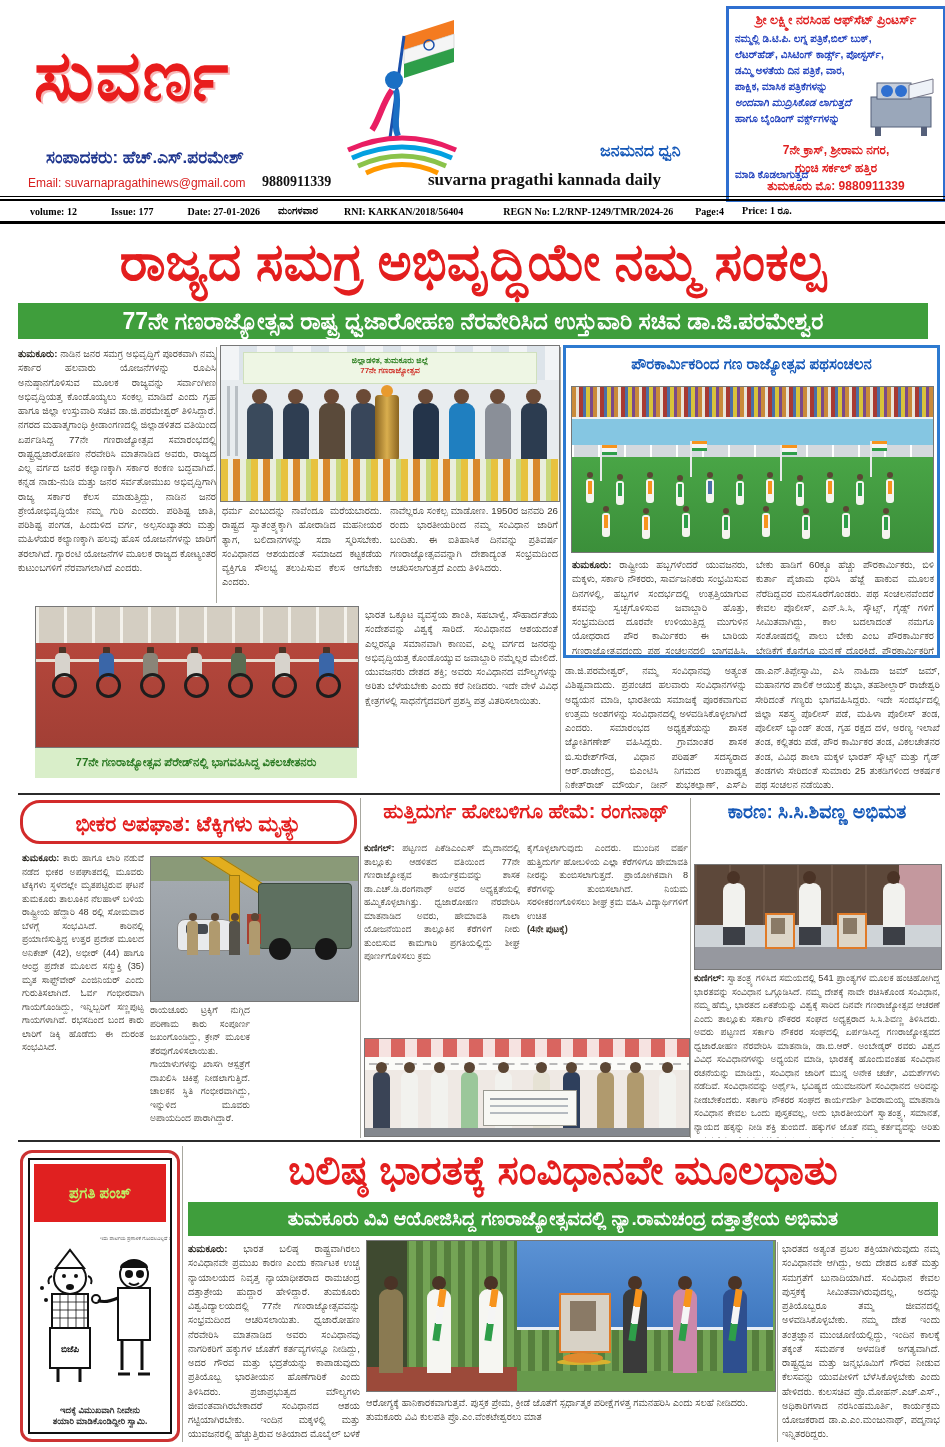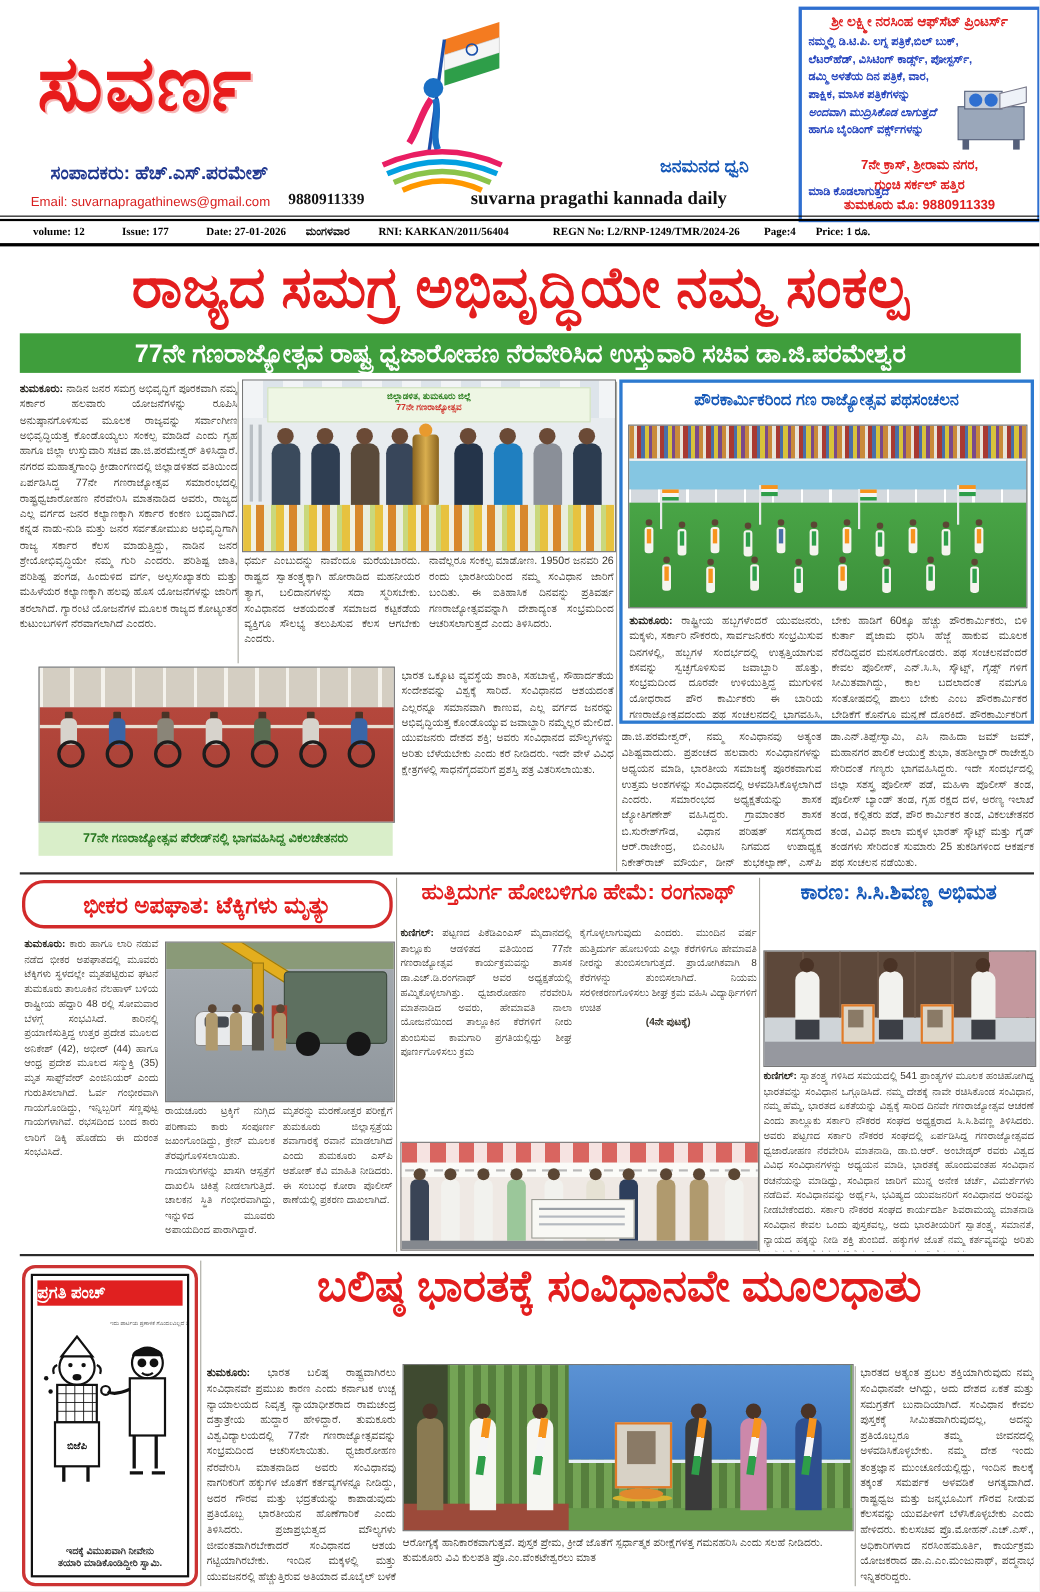--- a/index.html
+++ b/index.html
@@ -123,22 +123,22 @@
   
   #infobar{position:absolute;left:0;top:199px;width:945px;height:25px;
     border-top:2px solid #000;border-bottom:3px solid #000;box-sizing:border-box;
     display:flex;align-items:center;font-weight:bold;font-size:10px;color:#000;
     font-family:"Liberation Serif",serif;}
   #infobar span{white-space:nowrap;}
   
   #cartoon{position:absolute;left:20px;top:1150px;width:160px;height:292px;
     border:3px solid #cc3333;border-radius:12px;background:#fff;padding:5px;box-sizing:border-box;}
   #cartoon .inner{position:relative;width:100%;height:100%;border:2px solid #111;box-sizing:border-box;overflow:hidden;}
-  #cartoon .band{background:#e02020;color:#ffffff;font-weight:bold;font-size:15px;text-align:left;
-    margin:4px;padding:3px 0;}
+  #cartoon .band{background:#e02020;color:#bef264;font-weight:bold;font-size:15px;text-align:center;
+    margin:4px;padding:20px 0;}
   #cartoon .cap{position:absolute;left:0;right:0;bottom:4px;text-align:center;
     font-size:8.6px;font-weight:bold;color:#333;line-height:1.35;}
 </style>
 </head>
 <body>
 
 <div id="page">
 
   <div class="abs mast-title" style="left:34px;top:38px;font-size:70px;line-height:1.1;">ಸುವರ್ಣ</div>
 
@@ -191,21 +191,21 @@
       <div>ತುಮಕೂರು ಮೊ: 9880911339</div>
     </div>
   </div>
 
   <div class="hr" style="left:0;top:196px;width:945px;height:1px;background:#000;"></div>
   <div id="infobar">
     <span style="margin-left:30px;">volume: 12</span>
     <span style="margin-left:34px;">Issue: 177</span>
     <span style="margin-left:34px;">Date: 27-01-2026</span>
     <span style="margin-left:18px;font-family:'Liberation Sans',sans-serif;">ಮಂಗಳವಾರ</span>
-    <span style="margin-left:26px;">RNI: KARKAN/2011/56404</span>
+    <span style="margin-left:26px;">RNI: KARKAN/2018/56404</span>
     <span style="margin-left:40px;">REGN No: L2/RNP-1249/TMR/2024-26</span>
     <span style="margin-left:22px;">Page:4</span>
     <span style="margin-left:18px;">Price: 1 ರೂ.</span>
   </div>
 
   <div class="abs red-head" style="left:18px;top:230px;width:910px;font-size:52px;line-height:1.25;">ರಾಜ್ಯದ ಸಮಗ್ರ ಅಭಿವೃದ್ಧಿಯೇ ನಮ್ಮ ಸಂಕಲ್ಪ</div>
   <div class="gbanner" style="left:18px;top:303px;width:910px;height:36px;font-size:23px;">
     <span>77ನೇ ಗಣರಾಜ್ಯೋತ್ಸವ ರಾಷ್ಟ್ರ ಧ್ವಜಾರೋಹಣ ನೆರವೇರಿಸಿದ ಉಸ್ತುವಾರಿ ಸಚಿವ ಡಾ.ಜಿ.ಪರಮೇಶ್ವರ</span>
   </div>
 
@@ -327,31 +327,28 @@
     <div class="atruck"></div>
     <div class="acar"></div>
     <div class="afig" style="left:36px;--c:#b09a6e;"></div>
     <div class="afig" style="left:58px;--c:#b09a6e;"></div>
     <div class="afig" style="left:78px;--c:#55524a;"></div>
     <div class="afig" style="left:98px;--c:#b09a6e;"></div>
   </div>
   <div class="tcol small" style="left:150px;top:1004px;width:100px;height:132px;">
     <p>ರಾಯಚೂರು ಟ್ರಕ್ಕಿಗೆ ನುಗ್ಗಿದ ಪರಿಣಾಮ ಕಾರು ಸಂಪೂರ್ಣ ಜಖಂಗೊಂಡಿದ್ದು, ಕ್ರೇನ್ ಮೂಲಕ ತೆರವುಗೊಳಿಸಲಾಯಿತು. ಗಾಯಾಳುಗಳನ್ನು ಖಾಸಗಿ ಆಸ್ಪತ್ರೆಗೆ ದಾಖಲಿಸಿ ಚಿಕಿತ್ಸೆ ನೀಡಲಾಗುತ್ತಿದೆ. ಚಾಲಕನ ಸ್ಥಿತಿ ಗಂಭೀರವಾಗಿದ್ದು, ಇನ್ನುಳಿದ ಮೂವರು ಅಪಾಯದಿಂದ ಪಾರಾಗಿದ್ದಾರೆ.</p>
   </div>
-  <div class="tcol small" style="left:257px;top:1004px;width:100px;height:132px;">
-    <p>ಮೃತರನ್ನು ಮರಣೋತ್ತರ ಪರೀಕ್ಷೆಗೆ ತುಮಕೂರು ಜಿಲ್ಲಾಸ್ಪತ್ರೆಯ ಶವಾಗಾರಕ್ಕೆ ರವಾನೆ ಮಾಡಲಾಗಿದೆ ಎಂದು ತುಮಕೂರು ಎಸ್‌ಪಿ ಅಶೋಕ್ ಕೆವಿ ಮಾಹಿತಿ ನೀಡಿದರು. ಈ ಸಂಬಂಧ ಕೋರಾ ಪೊಲೀಸ್ ಠಾಣೆಯಲ್ಲಿ ಪ್ರಕರಣ ದಾಖಲಾಗಿದೆ.</p>
-  </div>
 
   <div class="abs red-head" style="left:364px;top:800px;width:324px;font-size:20px;">ಹುತ್ತಿದುರ್ಗ ಹೋಬಳಿಗೂ ಹೇಮೆ: ರಂಗನಾಥ್</div>
   <div class="tcol small" style="left:364px;top:842px;width:156px;height:190px;">
     <p><b>ಕುಣಿಗಲ್:</b> <span>ಪಟ್ಟಣದ ಪಿಕೆಡಿಎಂಎಸ್ ಮೈದಾನದಲ್ಲಿ ತಾಲ್ಲೂಕು ಆಡಳಿತದ ವತಿಯಿಂದ 77ನೇ ಗಣರಾಜ್ಯೋತ್ಸವ ಕಾರ್ಯಕ್ರಮವನ್ನು ಶಾಸಕ ಡಾ.ಎಚ್.ಡಿ.ರಂಗನಾಥ್ ಅವರ ಅಧ್ಯಕ್ಷತೆಯಲ್ಲಿ ಹಮ್ಮಿಕೊಳ್ಳಲಾಗಿತ್ತು. ಧ್ವಜಾರೋಹಣ ನೆರವೇರಿಸಿ ಮಾತನಾಡಿದ ಅವರು, ಹೇಮಾವತಿ ನಾಲಾ ಯೋಜನೆಯಿಂದ ತಾಲ್ಲೂಕಿನ ಕೆರೆಗಳಿಗೆ ನೀರು ತುಂಬಿಸುವ ಕಾಮಗಾರಿ ಪ್ರಗತಿಯಲ್ಲಿದ್ದು ಶೀಘ್ರ ಪೂರ್ಣಗೊಳಿಸಲು ಕ್ರಮ</span></p>
   </div>
   <div class="tcol small" style="left:527px;top:842px;width:161px;height:190px;">
     <p>ಕೈಗೊಳ್ಳಲಾಗುವುದು ಎಂದರು. ಮುಂದಿನ ವರ್ಷ ಹುತ್ತಿದುರ್ಗ ಹೋಬಳಿಯ ಎಲ್ಲಾ ಕೆರೆಗಳಿಗೂ ಹೇಮಾವತಿ ನೀರನ್ನು ತುಂಬಿಸಲಾಗುತ್ತದೆ. ಪ್ರಾಯೋಗಿಕವಾಗಿ 8 ಕೆರೆಗಳನ್ನು ತುಂಬಿಸಲಾಗಿದೆ. ನಿಯಮ ಸರಳೀಕರಣಗೊಳಿಸಲು ಶೀಘ್ರ ಕ್ರಮ ವಹಿಸಿ ವಿದ್ಯಾರ್ಥಿಗಳಿಗೆ ಉಚಿತ</p>
-    <p style="text-align:center;font-weight:bold;">(4ನೇ ಪುಟಕ್ಕೆ)</p>
+    <p style="text-align:left;font-weight:bold;">(4ನೇ ಪುಟಕ್ಕೆ)</p>
   </div>
 
   <div class="photo" style="left:364px;top:1038px;width:324px;height:97px;background:#efe9e4;">
     <div class="cpandal"></div>
     <div class="cbanner"></div>
     <div class="cfig" style="left:8px;--c:#3a4456;"></div>
     <div class="cfig" style="left:36px;--c:#f2f2ee;"></div>
     <div class="cfig" style="left:66px;--c:#f2f2ee;"></div>
     <div class="cfig" style="left:96px;--c:#9bc79a;"></div>
     <div class="cfig" style="left:130px;--c:#f2f2ee;"></div>
@@ -417,20 +414,23 @@
       <div class="cap">
         <div>ಇದಕ್ಕೆ ವಿಮುಖವಾಗಿ ನೀವೇನು</div>
         <div>ತಯಾರಿ ಮಾಡಿಕೊಂಡಿದ್ದೀರಿ ಸ್ವಾಮಿ.</div>
       </div>
     </div>
   </div>
 
   <div class="vr" style="left:182px;top:1146px;height:296px;"></div>
 
   <div class="abs red-head" style="left:188px;top:1146px;width:750px;font-size:40px;line-height:1.2;">ಬಲಿಷ್ಠ ಭಾರತಕ್ಕೆ ಸಂವಿಧಾನವೇ ಮೂಲಧಾತು</div>
+  <div class="gbanner" style="left:188px;top:1202px;width:750px;height:34px;font-size:19px;">
+    <span>ತುಮಕೂರು ವಿವಿ ಆಯೋಜಿಸಿದ್ದ ಗಣರಾಜ್ಯೋತ್ಸವದಲ್ಲಿ ನ್ಯಾ.ರಾಮಚಂದ್ರ ದತ್ತಾತ್ರೇಯ ಅಭಿಮತ</span>
+  </div>
 
   <div class="tcol" style="left:188px;top:1242px;width:172px;height:200px;">
     <p><b>ತುಮಕೂರು:</b> <span>ಭಾರತ ಬಲಿಷ್ಠ ರಾಷ್ಟ್ರವಾಗಿರಲು ಸಂವಿಧಾನವೇ ಪ್ರಮುಖ ಕಾರಣ ಎಂದು ಕರ್ನಾಟಕ ಉಚ್ಚ ನ್ಯಾಯಾಲಯದ ನಿವೃತ್ತ ನ್ಯಾಯಾಧೀಶರಾದ ರಾಮಚಂದ್ರ ದತ್ತಾತ್ರೇಯ ಹುದ್ದಾರ ಹೇಳಿದ್ದಾರೆ. ತುಮಕೂರು ವಿಶ್ವವಿದ್ಯಾಲಯದಲ್ಲಿ 77ನೇ ಗಣರಾಜ್ಯೋತ್ಸವವನ್ನು ಸಂಭ್ರಮದಿಂದ ಆಚರಿಸಲಾಯಿತು. ಧ್ವಜಾರೋಹಣ ನೆರವೇರಿಸಿ ಮಾತನಾಡಿದ ಅವರು ಸಂವಿಧಾನವು ನಾಗರಿಕರಿಗೆ ಹಕ್ಕುಗಳ ಜೊತೆಗೆ ಕರ್ತವ್ಯಗಳನ್ನೂ ನೀಡಿದ್ದು, ಅದರ ಗೌರವ ಮತ್ತು ಭದ್ರತೆಯನ್ನು ಕಾಪಾಡುವುದು ಪ್ರತಿಯೊಬ್ಬ ಭಾರತೀಯನ ಹೊಣೆಗಾರಿಕೆ ಎಂದು ತಿಳಿಸಿದರು. ಪ್ರಜಾಪ್ರಭುತ್ವದ ಮೌಲ್ಯಗಳು ಜೀವಂತವಾಗಿರಬೇಕಾದರೆ ಸಂವಿಧಾನದ ಆಶಯ ಗಟ್ಟಿಯಾಗಿರಬೇಕು. ಇಂದಿನ ಮಕ್ಕಳಲ್ಲಿ ಮತ್ತು ಯುವಜನರಲ್ಲಿ ಹೆಚ್ಚುತ್ತಿರುವ ಅತಿಯಾದ ಮೊಬೈಲ್ ಬಳಕೆ ಅಪಾಯಕಾರಿಯಾಗಿದ್ದು ಮೊಬೈಲ್‌ಗಳಿಗೆ ಅಂಟಿಕೊಂಡ ಬದುಕು ಶಾರೀರಿಕ ಹಾಗೂ ಮಾನಸಿಕ</span></p>
   </div>
 
   <div class="photo" style="left:366px;top:1240px;width:408px;height:150px;">
     <div class="bbg"></div>
     <div class="bdark"></div>
     <div class="bblue"></div>
     <div class="bgrass"></div>

